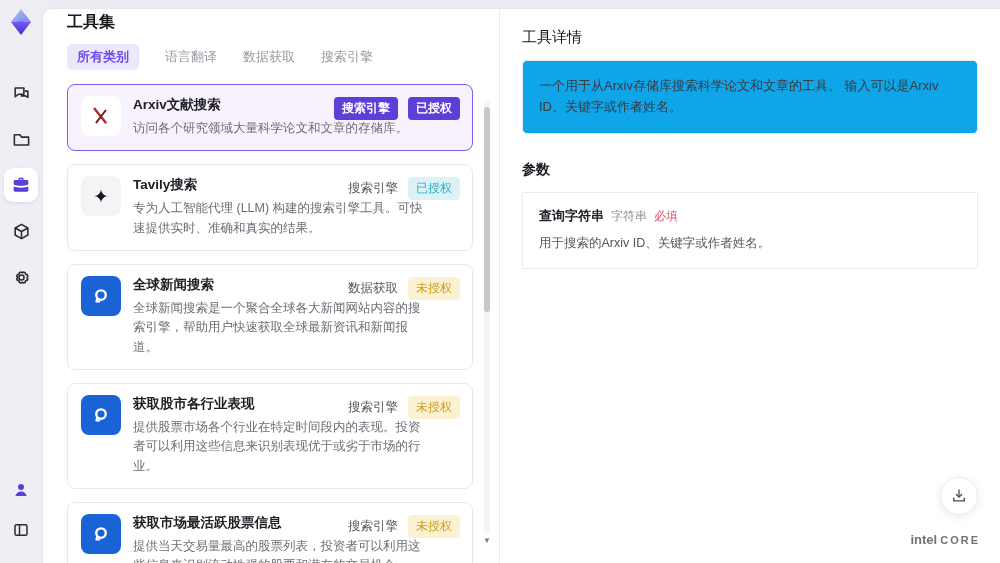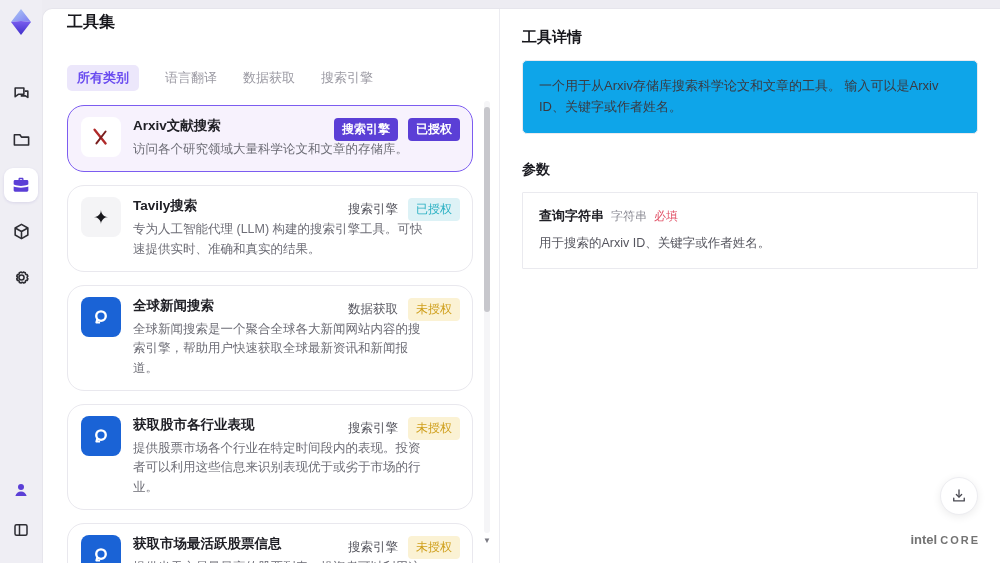--- a/index.html
+++ b/index.html
@@ -28,27 +28,27 @@
   .shell {
     position:absolute; left:42px; top:8px; right:0; bottom:0;
     background:#ffffff; border-top-left-radius:10px;
     border-top:1px solid #e6e5ec; border-left:1px solid #e6e5ec;
     display:flex;
   }
 
   
   .list-panel { width:456px; position:relative; padding:3px 26px 0 24px; }
   .panel-title { font-size:16px; font-weight:bold; color:#17171c; }
-  .tabs { display:flex; align-items:center; gap:26px; margin-top:32px; }
+  .tabs { display:flex; align-items:center; gap:26px; margin-top:11px; }
   .tab { font-size:13px; color:#9a99a2; cursor:pointer; white-space:nowrap; }
   .tab.active { color:#6a4cf0; background:#ece7fb; padding:4px 10px; border-radius:5px; font-weight:bold; }
 
   .cards { display:flex; flex-direction:column; gap:13px; margin-top:14px; }
   .card {
-    border:1px solid #e9e8ee; border-radius:17px; background:#fff;
+    border:1px solid #e9e8ee; border-radius:8px; background:#fff;
     padding:11px 12px 12px 13px; display:flex; gap:12px; cursor:pointer; position:relative;
   }
   .card.selected { border:1.6px solid #7c5cf0; background:#f7f2fd; }
   .tool-ico {
     width:40px; height:40px; border-radius:8px; flex:0 0 40px;
     display:flex; align-items:center; justify-content:center; font-size:20px;
     background:#f4f4f6; overflow:hidden;
   }
   .tool-ico.white { background:#ffffff; }
   .tool-ico.blue { background:#1a63d6; }
@@ -67,21 +67,21 @@
   
   .sb-track { position:absolute; right:9px; top:92px; bottom:30px; width:6px; background:#f5f5f7; border-radius:3px; }
   .sb-thumb { position:absolute; top:6px; left:0; width:6px; height:205px; background:#c7c7cc; border-radius:3px; }
   .sb-down { position:absolute; right:8px; bottom:18px; font-size:8px; color:#7a7a82; }
 
   
   .vdiv { width:1px; background:#ececf1; }
 
   
   .detail-panel { flex:1; position:relative; padding:19px 22px 0 22px; }
-  .detail-title { font-size:15px; font-weight:bold; color:#17171c; }
+  .detail-title { font-size:15px; font-weight:normal; color:#17171c; }
   .section-h { font-size:14px; font-weight:bold; color:#1b1b21; }
   .intro-h { margin-top:24px; }
   .intro-box {
     margin-top:13px; border:1px solid #eaeaef; border-radius:5px;
     padding:15px 16px; font-size:13px; color:#3a3a42; line-height:1.6; background:#0ea5e9;
   }
   .params-h { margin-top:27px; }
   .param-box {
     margin-top:13px; border:1px solid #eaeaef; border-radius:1px;
     padding:14px 16px 16px 16px; background:#fff;

